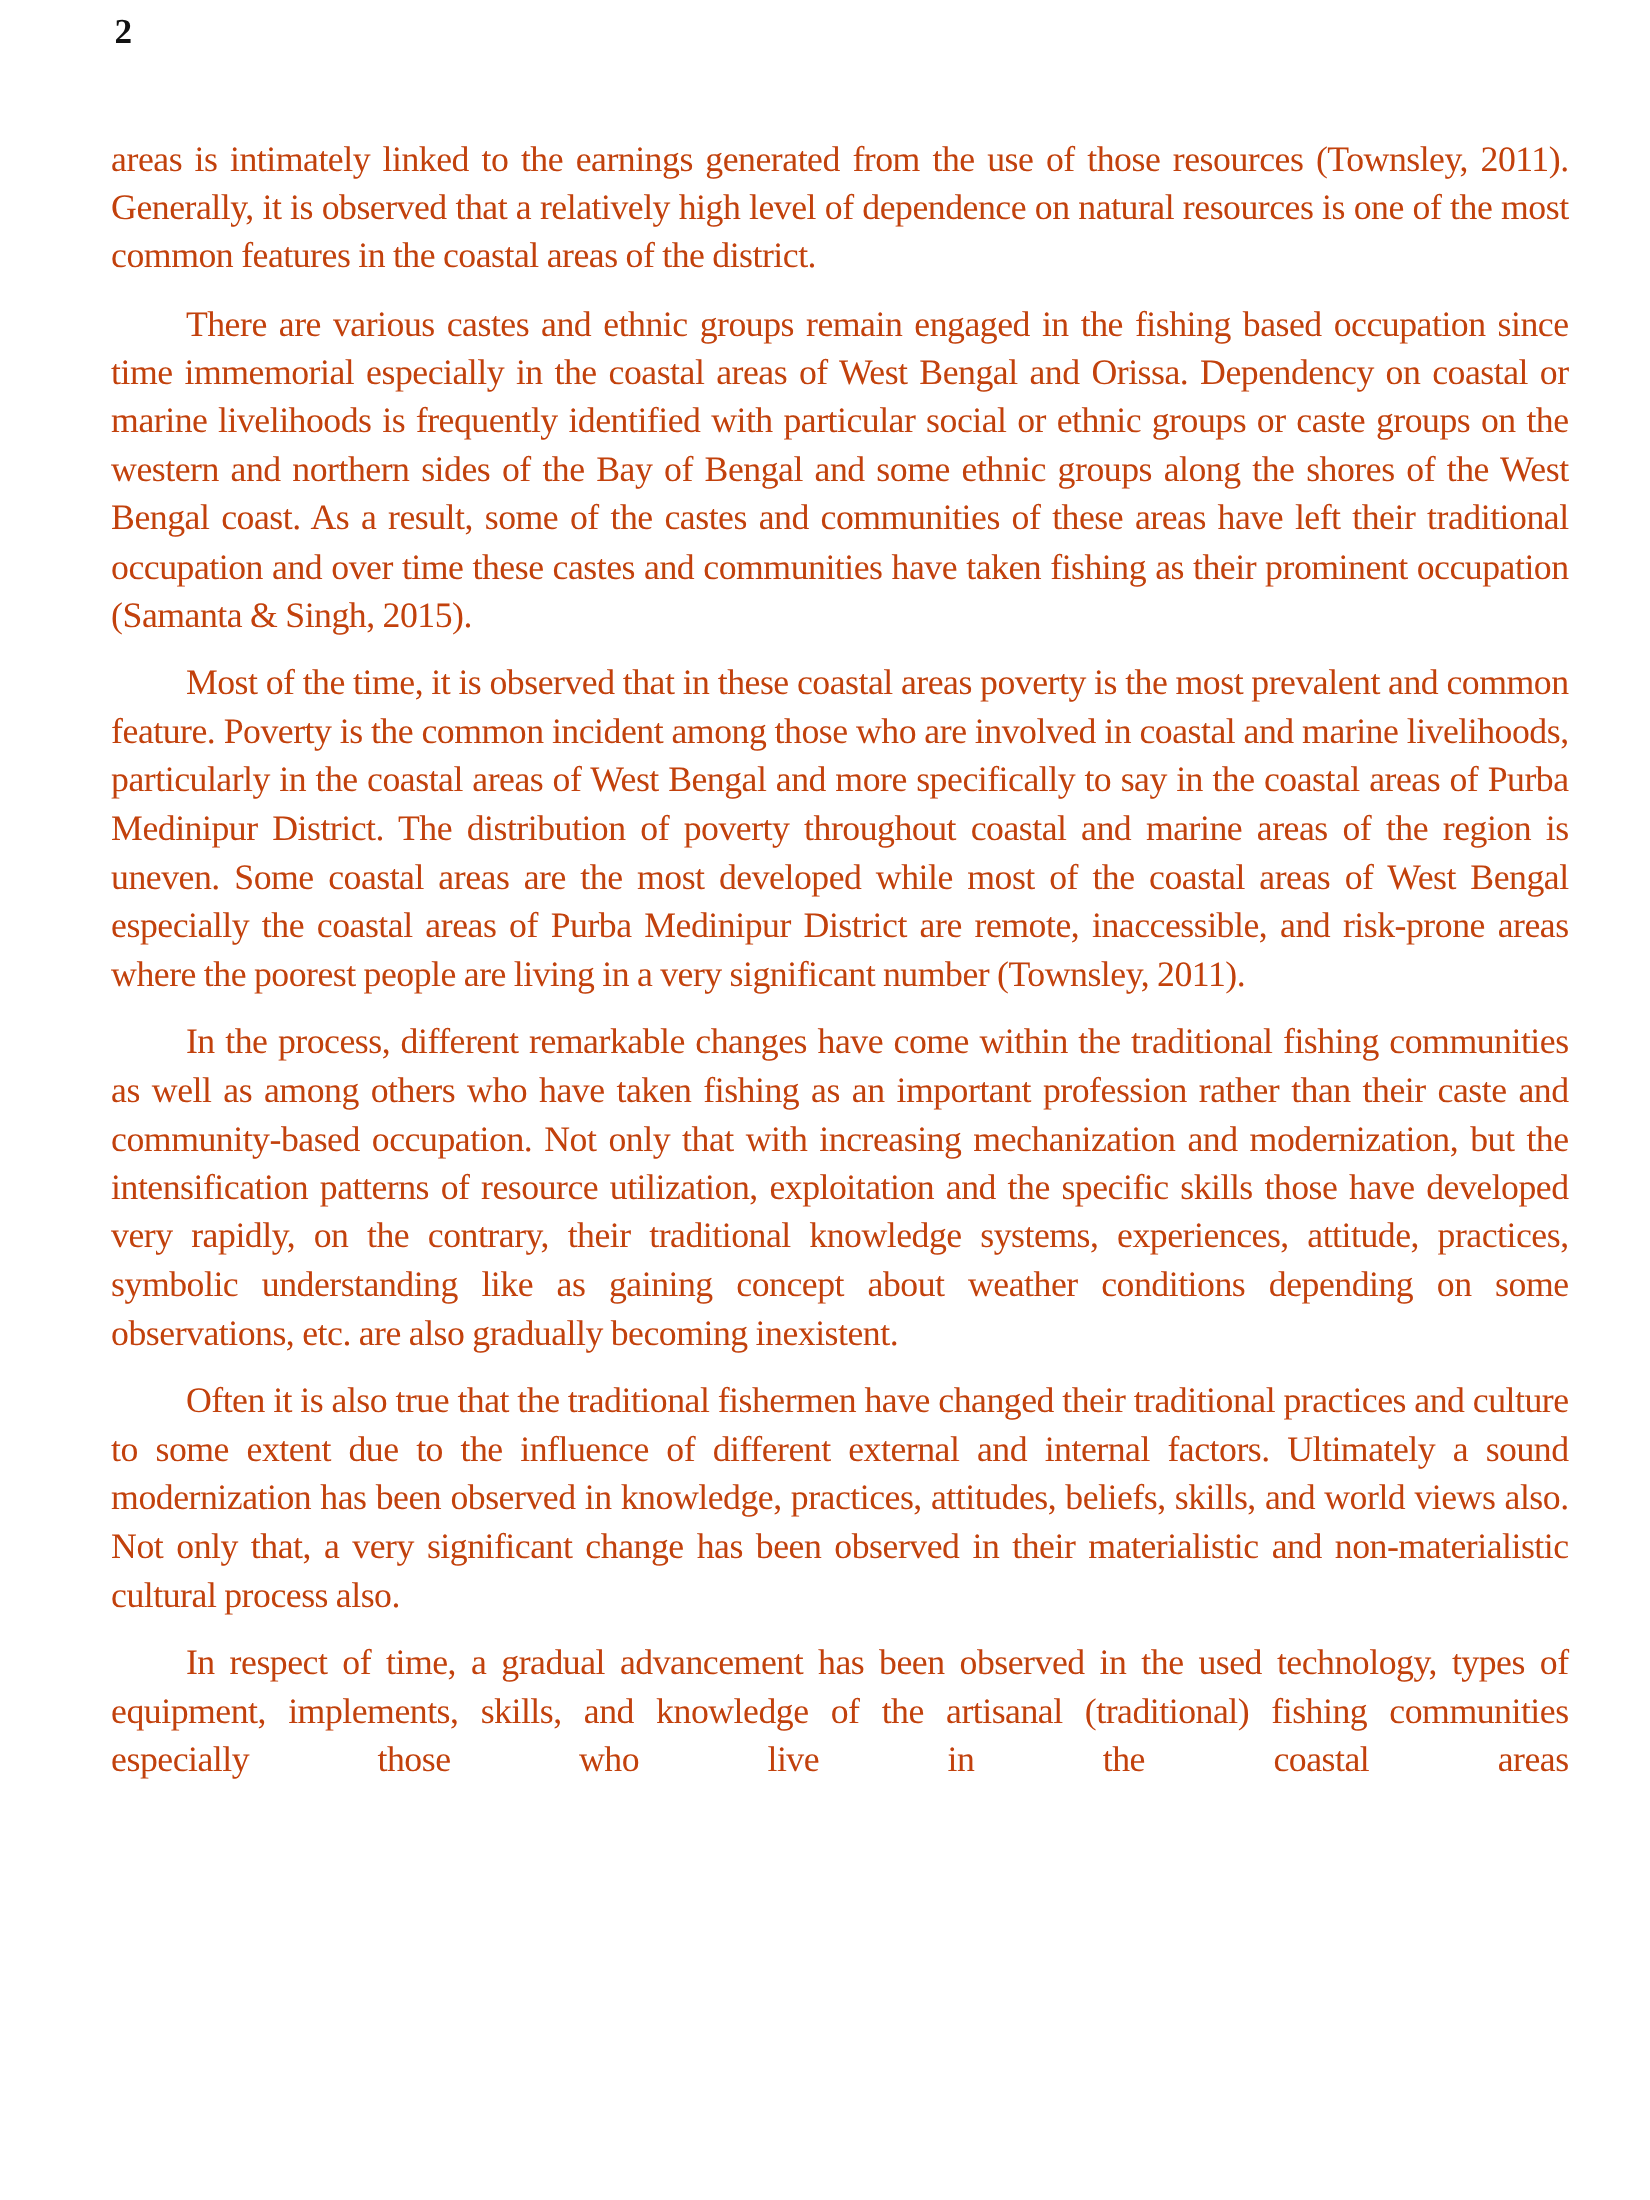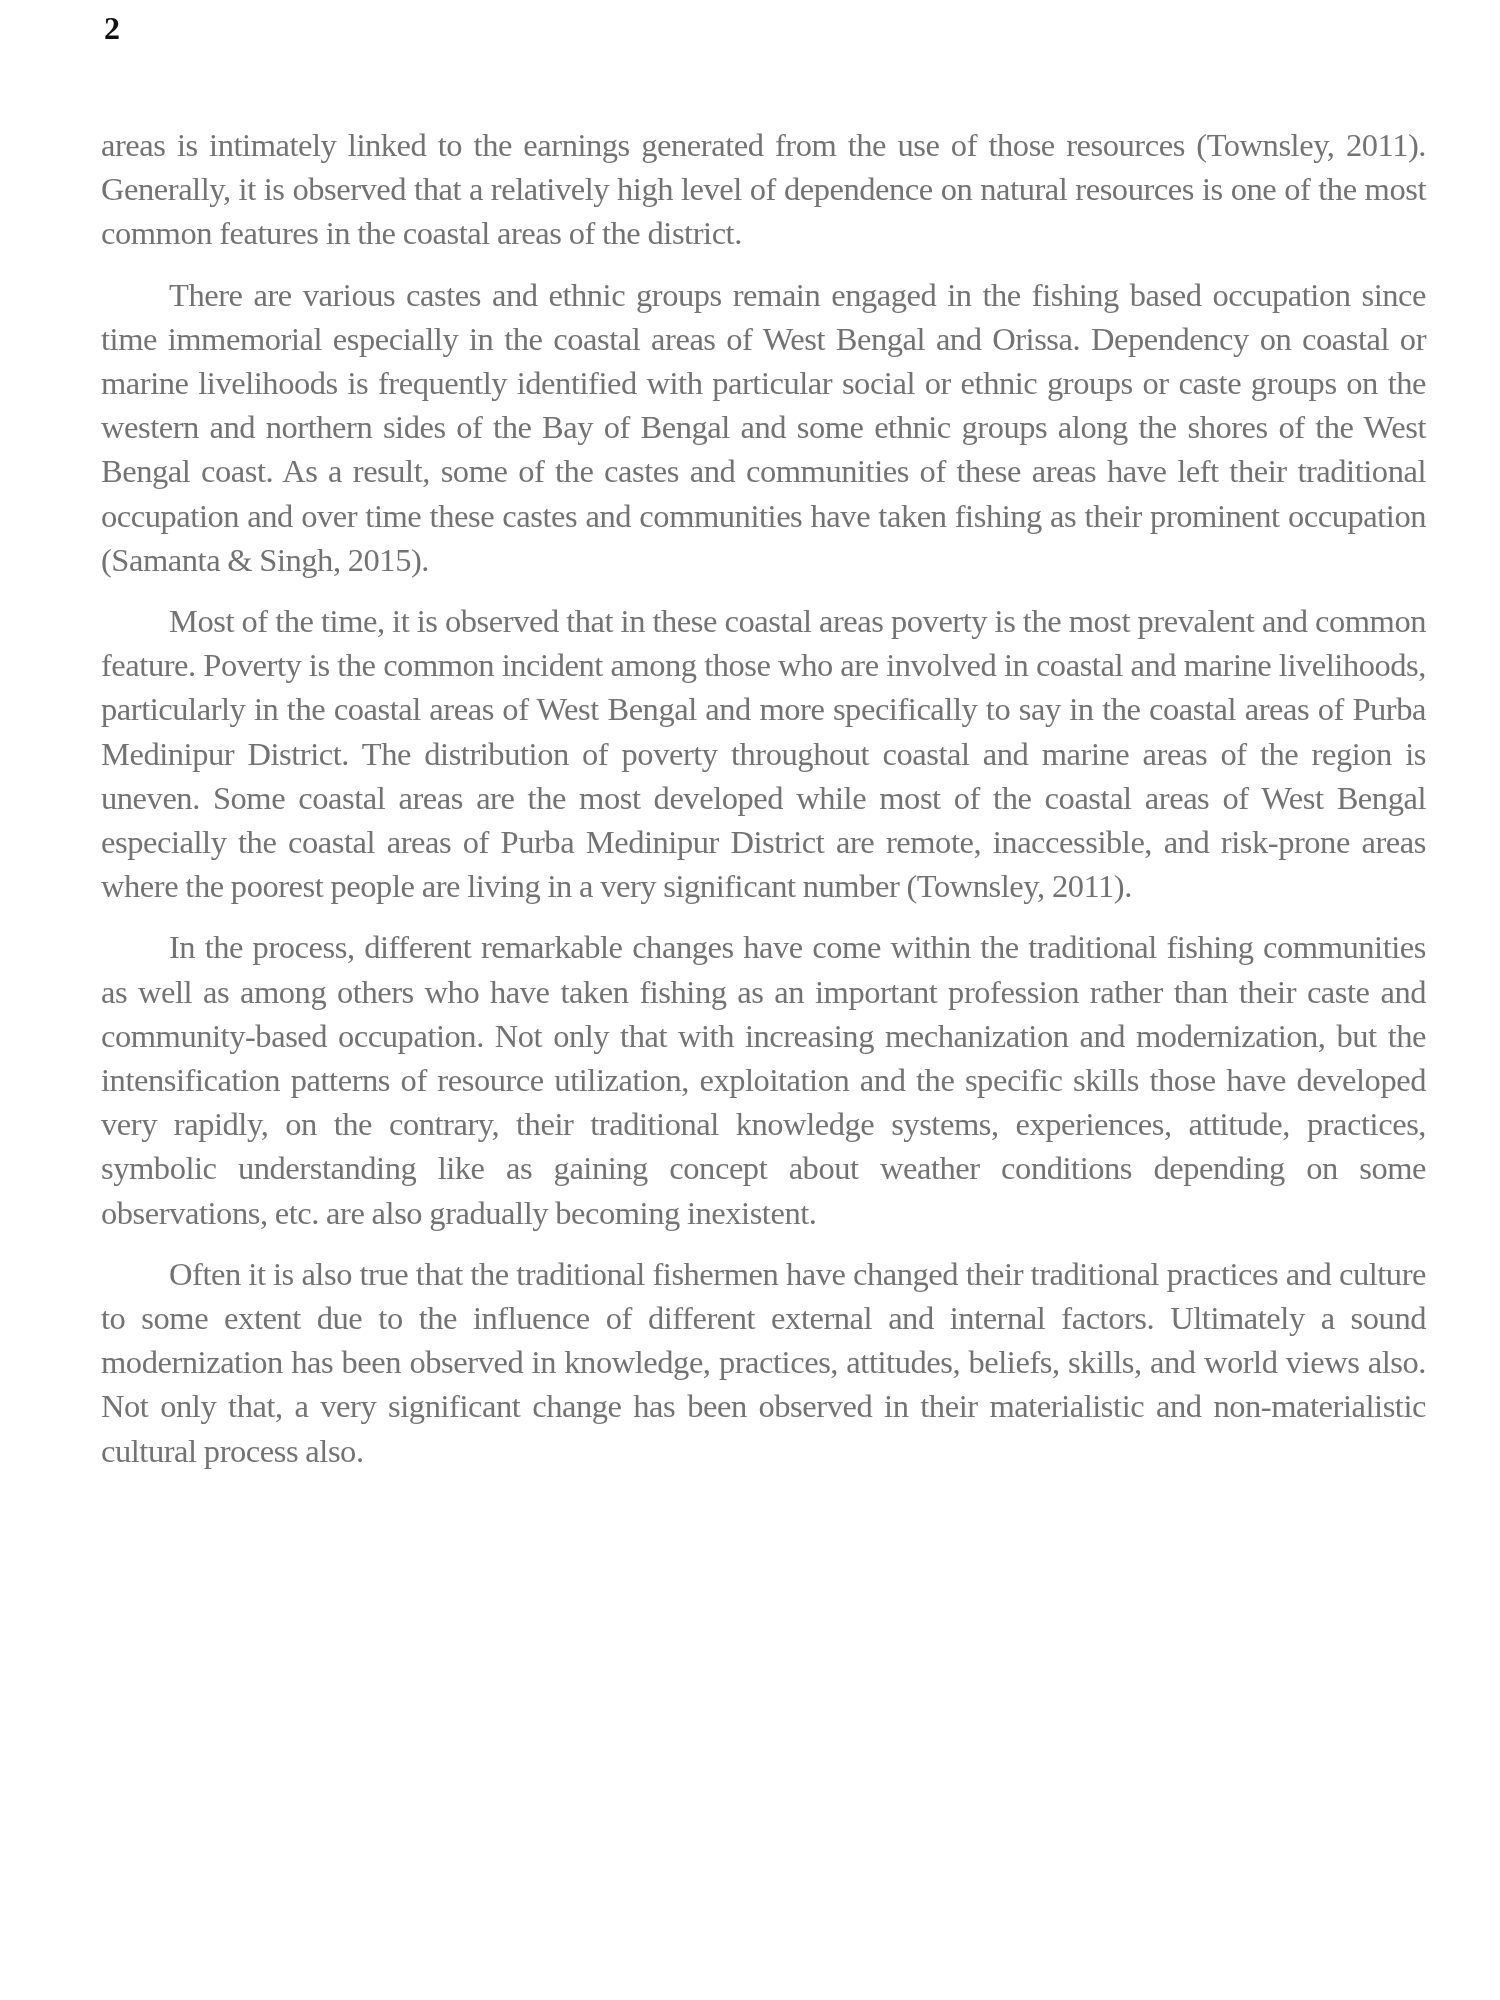--- a/index.html
+++ b/index.html
@@ -52,21 +52,21 @@
       left: 101px;
       top: 123px;
       width: 1325px;
     }
     .para {
       margin: 0 0 17px 0;
       font-size: 32.5px;
       line-height: 44.2px;
       text-align: justify;
       text-align-last: left;
-      color: #737373;
+      color: #c2410c;
       letter-spacing: -0.45px;
       word-spacing: -0.5px;
     }
     .para.indent {
       text-indent: 68px;
     }
     .para.no-last-justify {
       text-align-last: justify;
     }
   </style>
@@ -78,15 +78,16 @@
   <div class="running-head">
     <span class="page-number">2</span>
   </div>
 
   <div class="body-text">
     <p class="para">areas is intimately linked to the earnings generated from the use of those resources (Townsley, 2011). Generally, it is observed that a relatively high level of dependence on natural resources is one of the most common features in the coastal areas of the district.</p>
     <p class="para indent">There are various castes and ethnic groups remain engaged in the fishing based occupation since time immemorial especially in the coastal areas of West Bengal and Orissa. Dependency on coastal or marine livelihoods is frequently identified with particular social or ethnic groups or caste groups on the western and northern sides of the Bay of Bengal and some ethnic groups along the shores of the West Bengal coast. As a result, some of the castes and communities of these areas have left their traditional occupation and over time these castes and communities have taken fishing as their prominent occupation (Samanta &amp; Singh, 2015).</p>
     <p class="para indent">Most of the time, it is observed that in these coastal areas poverty is the most prevalent and common feature. Poverty is the common incident among those who are involved in coastal and marine livelihoods, particularly in the coastal areas of West Bengal and more specifically to say in the coastal areas of Purba Medinipur District. The distribution of poverty throughout coastal and marine areas of the region is uneven. Some coastal areas are the most developed while most of the coastal areas of West Bengal especially the coastal areas of Purba Medinipur District are remote, inaccessible, and risk-prone areas where the poorest people are living in a very significant number (Townsley, 2011).</p>
     <p class="para indent">In the process, different remarkable changes have come within the traditional fishing communities as well as among others who have taken fishing as an important profession rather than their caste and community-based occupation. Not only that with increasing mechanization and modernization, but the intensification patterns of resource utilization, exploitation and the specific skills those have developed very rapidly, on the contrary, their traditional knowledge systems, experiences, attitude, practices, symbolic understanding like as gaining concept about weather conditions depending on some observations, etc. are also gradually becoming inexistent.</p>
     <p class="para indent">Often it is also true that the traditional fishermen have changed their traditional practices and culture to some extent due to the influence of different external and internal factors. Ultimately a sound modernization has been observed in knowledge, practices, attitudes, beliefs, skills, and world views also. Not only that, a very significant change has been observed in their materialistic and non-materialistic cultural process also.</p>
+    <p class="para indent no-last-justify">In respect of time, a gradual advancement has been observed in the used technology, types of equipment, implements, skills, and knowledge of the artisanal (traditional) fishing communities especially those who live in the coastal areas</p>
   </div>
 
 </div>
 
 </body></html>

